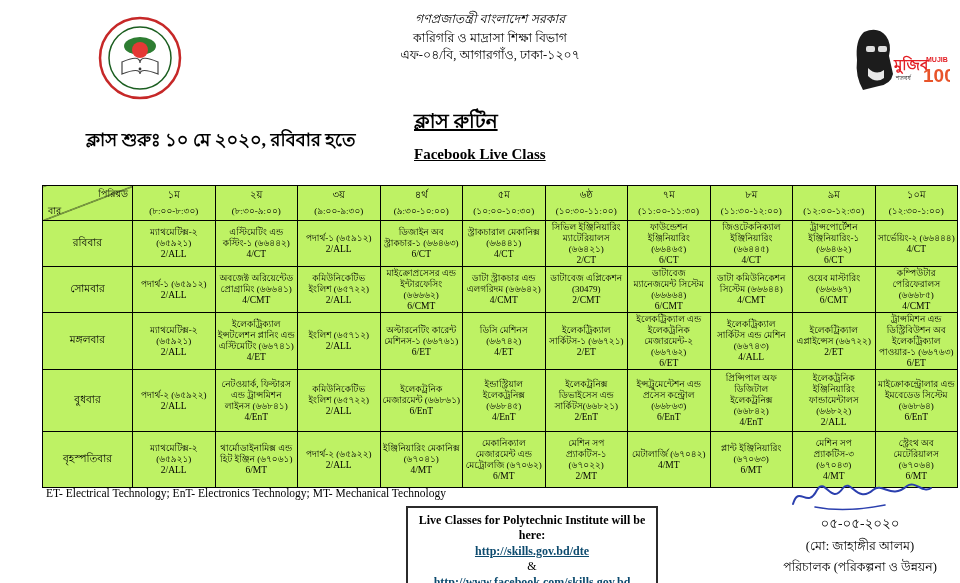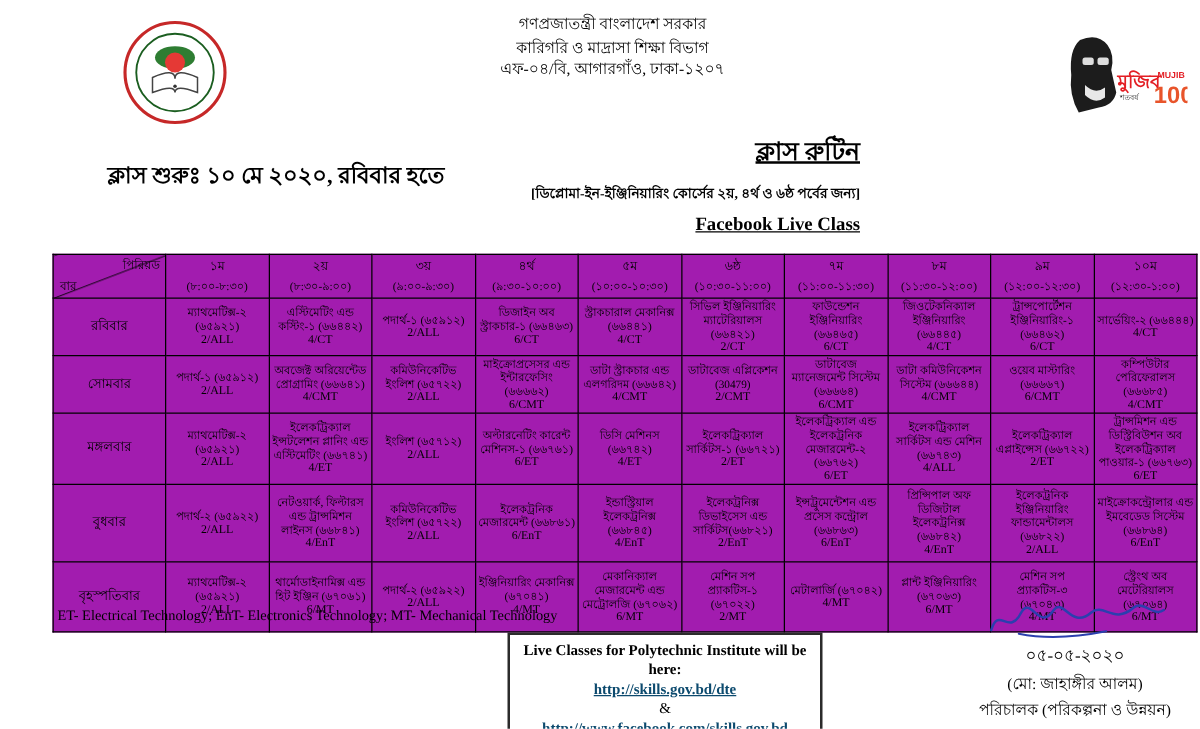--- a/index.html
+++ b/index.html
@@ -1,35 +1,35 @@
 <!DOCTYPE html>
 <html><head>
 <meta charset="utf-8">
 <style>
   * { margin:0; padding:0; box-sizing:border-box; }
   html,body { width:960px; height:583px; }
   body { position:relative; overflow:hidden; background:#fff; color:#000;
          font-family:"Liberation Serif","DejaVu Serif",serif; }
 
   .header-block { position:absolute; top:10px; left:270px; width:440px; text-align:center; }
-  .h-gov   { font-size:12.5px; }
+  .h-gov   { font-size:12.5px;font-style:italic; }
   .h-dir   { font-size:21px; font-weight:bold; margin:1px 0; }
   .h-small { font-size:12.5px; line-height:1.35; }
 
   .logo-left  { position:absolute; left:98px;  top:16px; width:84px; height:84px; }
   .logo-right { position:absolute; left:846px; top:24px; width:104px; height:80px; }
 
   .start-note   { position:absolute; left:86px; top:126px; font-size:18px; font-weight:bold; }
-  .title-center { position:absolute; left:388px; top:106px; width:300px; text-align:right; }
+  .title-center { position:absolute; left:414px; top:106px; width:300px; text-align:left; }
   .routine-title { font-size:20px; font-weight:bold; text-decoration:underline; }
   .course-note   { font-size:11px; font-weight:bold; margin-top:7px; }
   .platform      { font-size:15px; font-weight:bold; text-decoration:underline; margin-top:7px; }
 
   table#routine { position:absolute; left:42px; top:185px; width:916px;
-                  border-collapse:collapse; table-layout:fixed; background:#a21caf;margin-top:18px; }
+                  border-collapse:collapse; table-layout:fixed; background:#bef264; }
   #routine th, #routine td { border:1px solid #000; text-align:center; vertical-align:middle;
                   padding:1px 2px; overflow:hidden; }
   #routine thead th { height:33px; font-weight:normal; }
   .period-label { font-size:10px; }
   .period-time  { font-size:9px; }
   .day-cell     { font-size:10.5px; }
   .cell-subject { font-size:9px; line-height:1.22; }
   .cell-group   { font-size:9.5px; }
 
   .corner { position:relative;
@@ -79,21 +79,20 @@
 
 <div class="header-block">
   <div class="h-gov">গণপ্রজাতন্ত্রী বাংলাদেশ সরকার</div>
   <div class="h-small">কারিগরি ও মাদ্রাসা শিক্ষা বিভাগ</div>
   <div class="h-small">এফ-০৪/বি, আগারগাঁও, ঢাকা-১২০৭</div>
 </div>
 
 <div class="start-note">ক্লাস শুরুঃ ১০ মে ২০২০, রবিবার হতে</div>
 <div class="title-center">
   <div class="routine-title">ক্লাস রুটিন</div>
-  <div class="course-note">[ডিপ্লোমা-ইন-ইঞ্জিনিয়ারিং কোর্সের ২য়, ৪র্থ ও ৬ষ্ঠ পর্বের জন্য]</div>
   <div class="platform">Facebook Live Class</div>
 </div>
 
 <table id="routine">
     <colgroup>
       <col style="width: 90px;">
       <col>
       <col>
       <col>
       <col>

